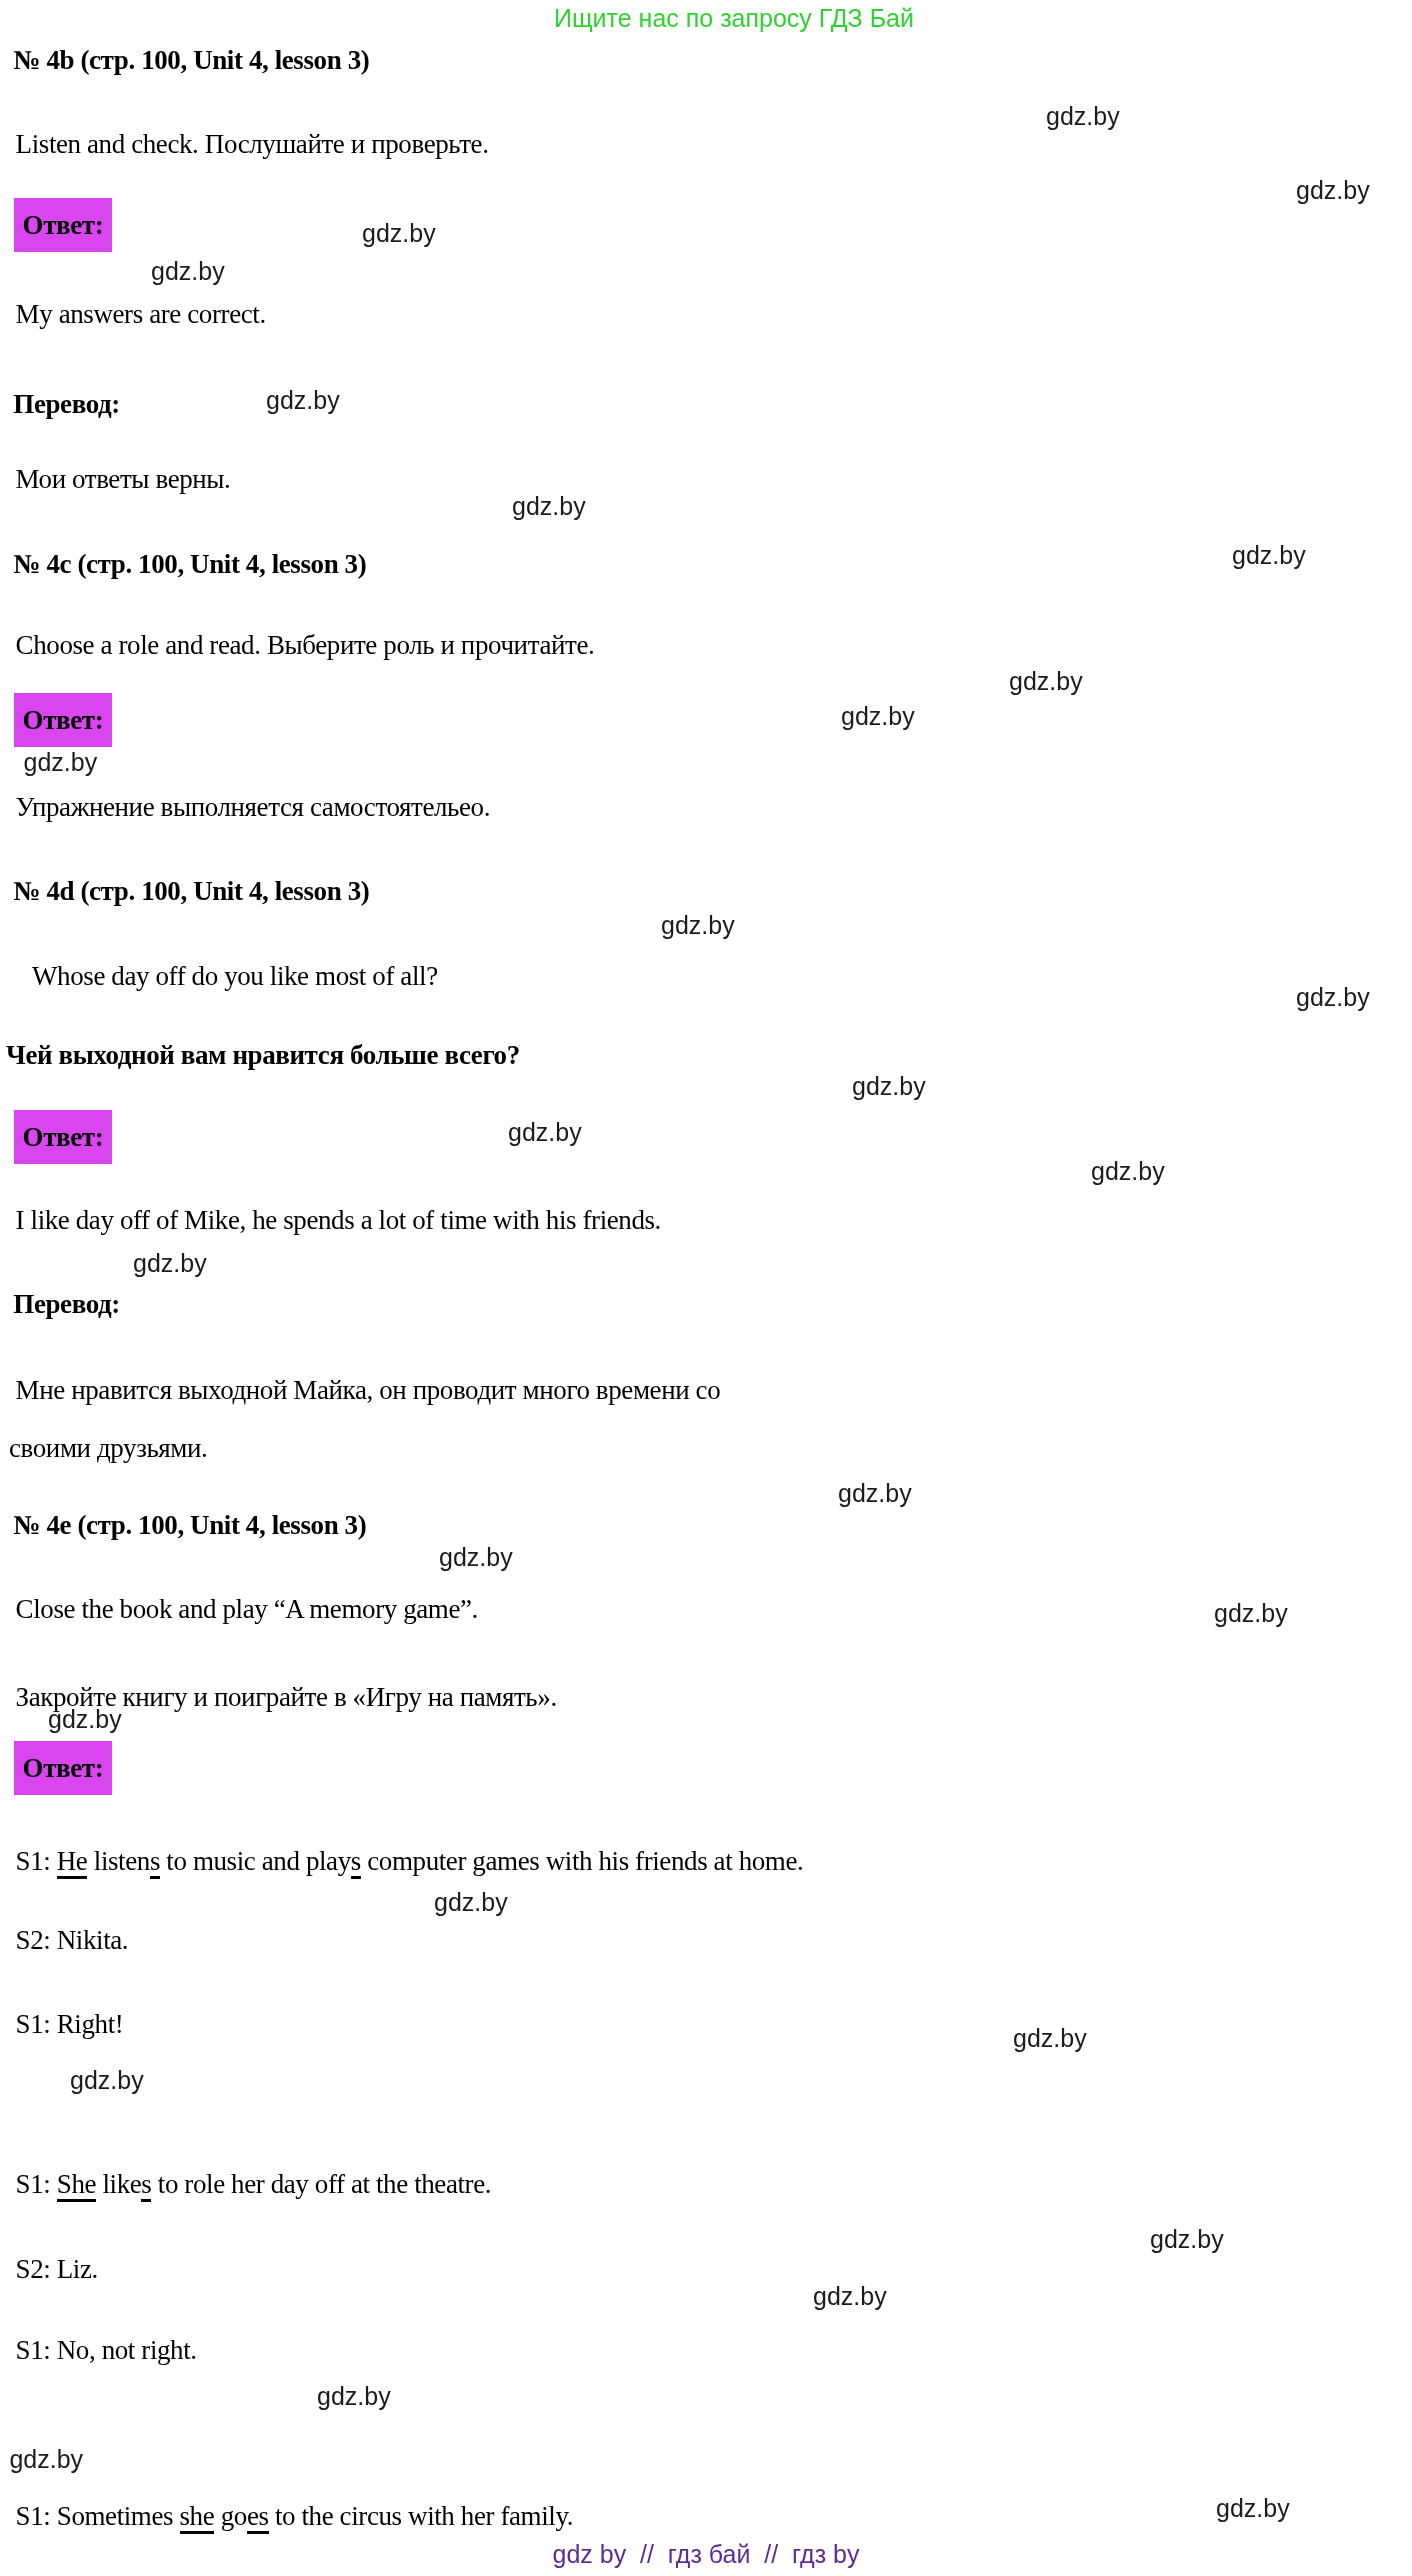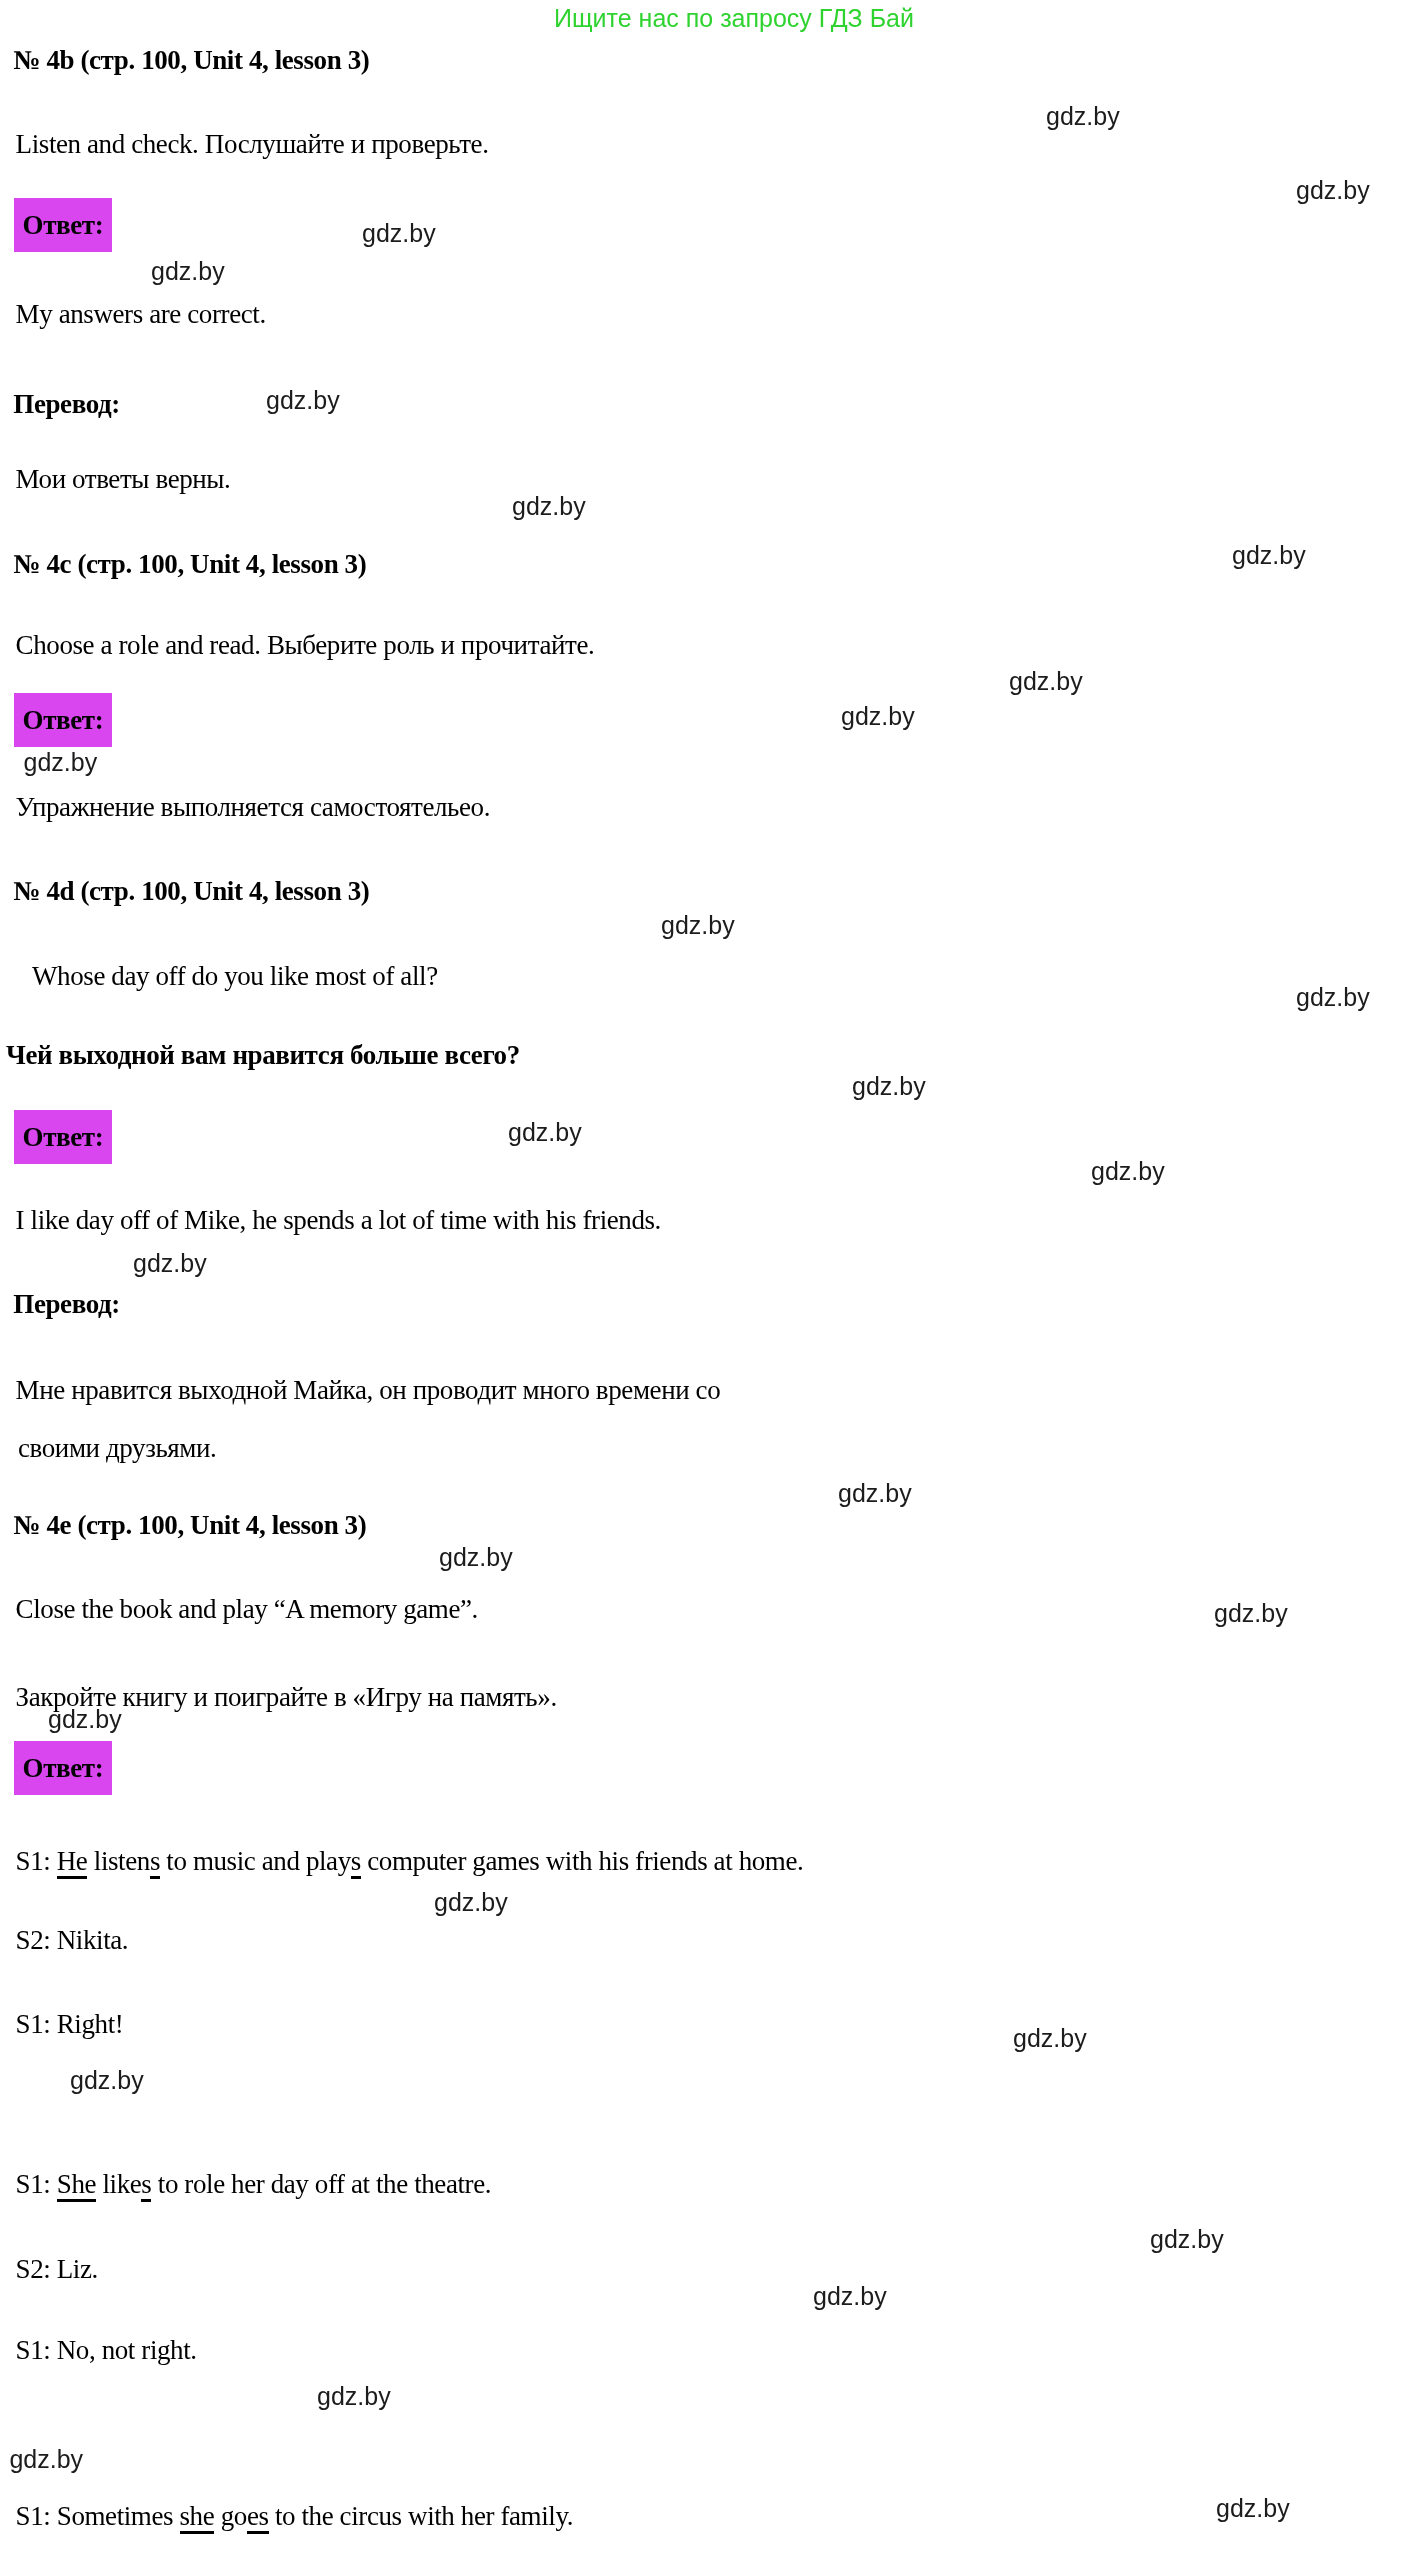--- a/index.html
+++ b/index.html
@@ -69,21 +69,21 @@
       <div class="blk" style="left: 15.6px; top: 621px;">Choose a role and read. Выберите роль и прочитайте.</div>
       <div class="blk answer-label" style="left: 14px; top: 693px;">Ответ:</div>
       <div class="blk" style="left: 15.6px; top: 783px;">Упражнение выполняется самостоятельео.</div>
       <div class="blk heading" style="left: 13.3px; top: 867px;">№ 4d (стр. 100, Unit 4, lesson 3)</div>
       <div class="blk" style="left: 32px; top: 952px;">Whose day off do you like most of all?</div>
       <div class="blk" style="left: 6px; top: 1031px; font-weight: bold;">Чей выходной вам нравится больше всего?</div>
       <div class="blk answer-label" style="left: 14px; top: 1110px;">Ответ:</div>
       <div class="blk" style="left: 15.6px; top: 1196px;">I like day off of Mike, he spends a lot of time with his friends.</div>
       <div class="blk translation-label" style="left: 13.3px; top: 1280px;">Перевод:</div>
       <div class="blk" style="left: 15.6px; top: 1366px;">Мне нравится выходной Майка, он проводит много времени со</div>
-      <div class="blk" style="left: 18px; top: 1424px; text-align: right;">своими друзьями.</div>
+      <div class="blk" style="left: 9px; top: 1424px; text-align: right;">своими друзьями.</div>
       <div class="blk heading" style="left: 13.3px; top: 1501px;">№ 4e (стр. 100, Unit 4, lesson 3)</div>
       <div class="blk" style="left: 15.6px; top: 1585px;">Close the book and play “A memory game”.</div>
       <div class="blk" style="left: 15.6px; top: 1673px;">Закройте книгу и поиграйте в «Игру на память».</div>
       <div class="blk answer-label" style="left: 14px; top: 1741px;">Ответ:</div>
       <div class="blk" style="left: 15.6px; top: 1837px;"><span>S1: </span><span class="u">He</span><span> listen</span><span class="u">s</span><span> to music and play</span><span class="u">s</span><span> computer games with his friends at home.</span></div>
       <div class="blk" style="left: 15.6px; top: 1916px;">S2: Nikita.</div>
       <div class="blk" style="left: 15.6px; top: 2000px;">S1: Right!</div>
       <div class="blk" style="left: 15.6px; top: 2160px;"><span>S1: </span><span class="u">She</span><span> like</span><span class="u">s</span><span> to role her day off at the theatre.</span></div>
       <div class="blk" style="left: 15.6px; top: 2245px;">S2: Liz.</div>
       <div class="blk" style="left: 15.6px; top: 2326px;">S1: No, not right.</div>
@@ -112,14 +112,15 @@
       <div class="wm" style="left: 48px; top: 1704px;">gdz.by</div>
       <div class="wm" style="left: 434px; top: 1887px;">gdz.by</div>
       <div class="wm" style="left: 1013px; top: 2023px;">gdz.by</div>
       <div class="wm" style="left: 70px; top: 2065px;">gdz.by</div>
       <div class="wm" style="left: 1150px; top: 2224px;">gdz.by</div>
       <div class="wm" style="left: 813px; top: 2281px;">gdz.by</div>
       <div class="wm" style="left: 317px; top: 2381px;">gdz.by</div>
       <div class="wm" style="left: 9.4px; top: 2444px;">gdz.by</div>
       <div class="wm" style="left: 1216px; top: 2493px;">gdz.by</div>
     </div>
+  <div class="banner-bottom">gdz by  //  гдз бай  //  гдз by</div>
 </div>
 
 
 </body></html>

